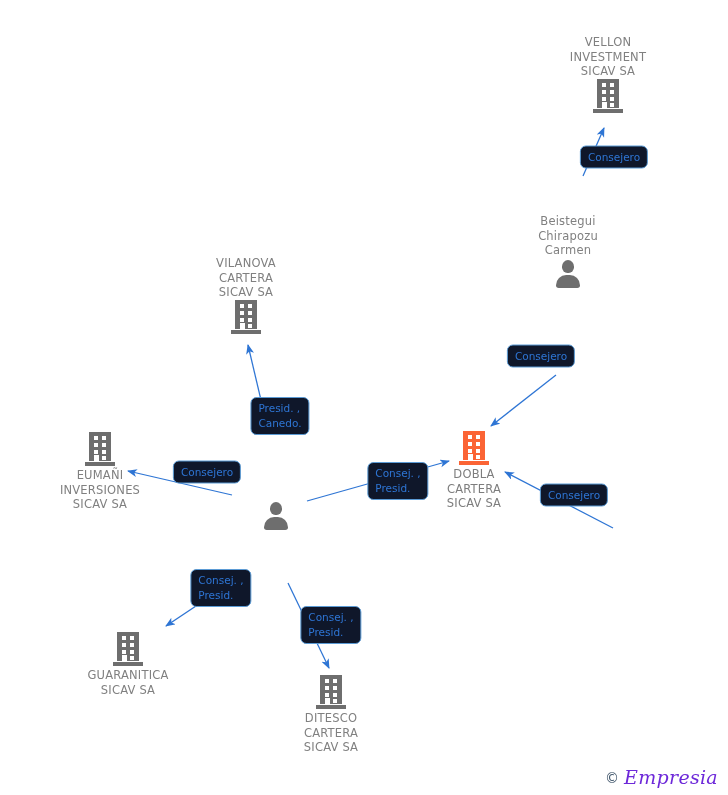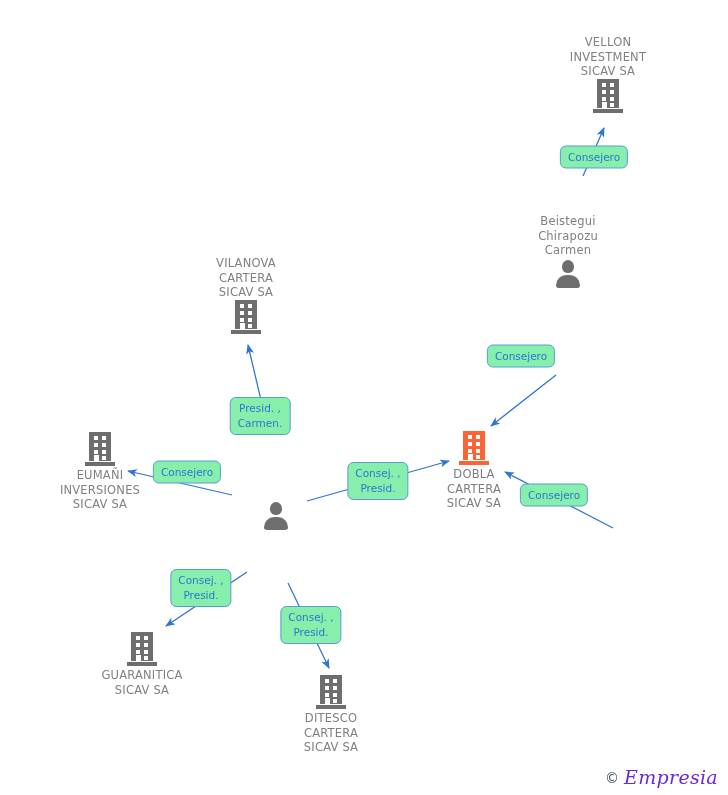--- a/index.html
+++ b/index.html
@@ -44,27 +44,28 @@
   }
   .psn .body{
     position:absolute;left:3px;top:17px;width:24px;height:13px;
     border-radius:11px 11px 3px 3px;background:currentColor;
   }
 
   
   .elabel{
     position:absolute;
     border:1px solid #5b9bd5;border-radius:6px;
-    background:#86efac;
+    background:#0f172a;
     color:#2e75d4;
     font-size:10.5px;line-height:15px;
     padding:3px 7px;
-    text-align:center;white-space:pre-line;
+    text-align:left;white-space:pre-line;
     box-sizing:border-box;
     transform:translate(-50%,-50%);
+    margin-left:20px;
   }
 
   
   .watermark{
     position:absolute;right:10px;bottom:8px;
     display:flex;align-items:center;gap:5px;
     user-select:none;
   }
   .watermark .copy{
     font-size:14px;color:#40566b;line-height:1;
@@ -189,21 +190,21 @@
   </div>
 
   <div class="node person" style="left:276px;top:500px;">
     <span class="icon psn">
       <span class="head"></span>
         <span class="body"></span>
     </span>
   </div>
 
 
-  <div class="node company" style="left:142px;top:632px;">
+  <div class="node company" style="left:128px;top:632px;">
     <span class="icon bld" style="color:#6e6e6e;">
       <span class="tower"></span>
       <i style="left:9px;top:4px"></i>
         <i style="left:17px;top:4px"></i>
       <i style="left:9px;top:11px"></i>
         <i style="left:17px;top:11px"></i>
       <i style="left:9px;top:18px"></i>
         <i style="left:17px;top:18px"></i>
       <i style="left:17px;top:24px"></i>
       <span class="door" style="left:9px;top:23px;height:6px;"></span>
@@ -227,21 +228,21 @@
       <span class="base"></span>
     </span>
     <span class="label">DITESCO
 CARTERA
 SICAV SA</span>
   </div>
 
   <div class="elabel" style="left:594px;top:157px;">Consejero</div>
   <div class="elabel" style="left:521px;top:356px;">Consejero</div>
   <div class="elabel" style="left:260px;top:416px;">Presid. ,
-Carmen.</div>
+Canedo.</div>
   <div class="elabel" style="left:187px;top:472px;">Consejero</div>
   <div class="elabel" style="left:378px;top:481px;">Consej. ,
 Presid.</div>
   <div class="elabel" style="left:554px;top:495px;">Consejero</div>
   <div class="elabel" style="left:201px;top:588px;">Consej. ,
 Presid.</div>
   <div class="elabel" style="left:311px;top:625px;">Consej. ,
 Presid.</div>
 
   <div class="watermark">

